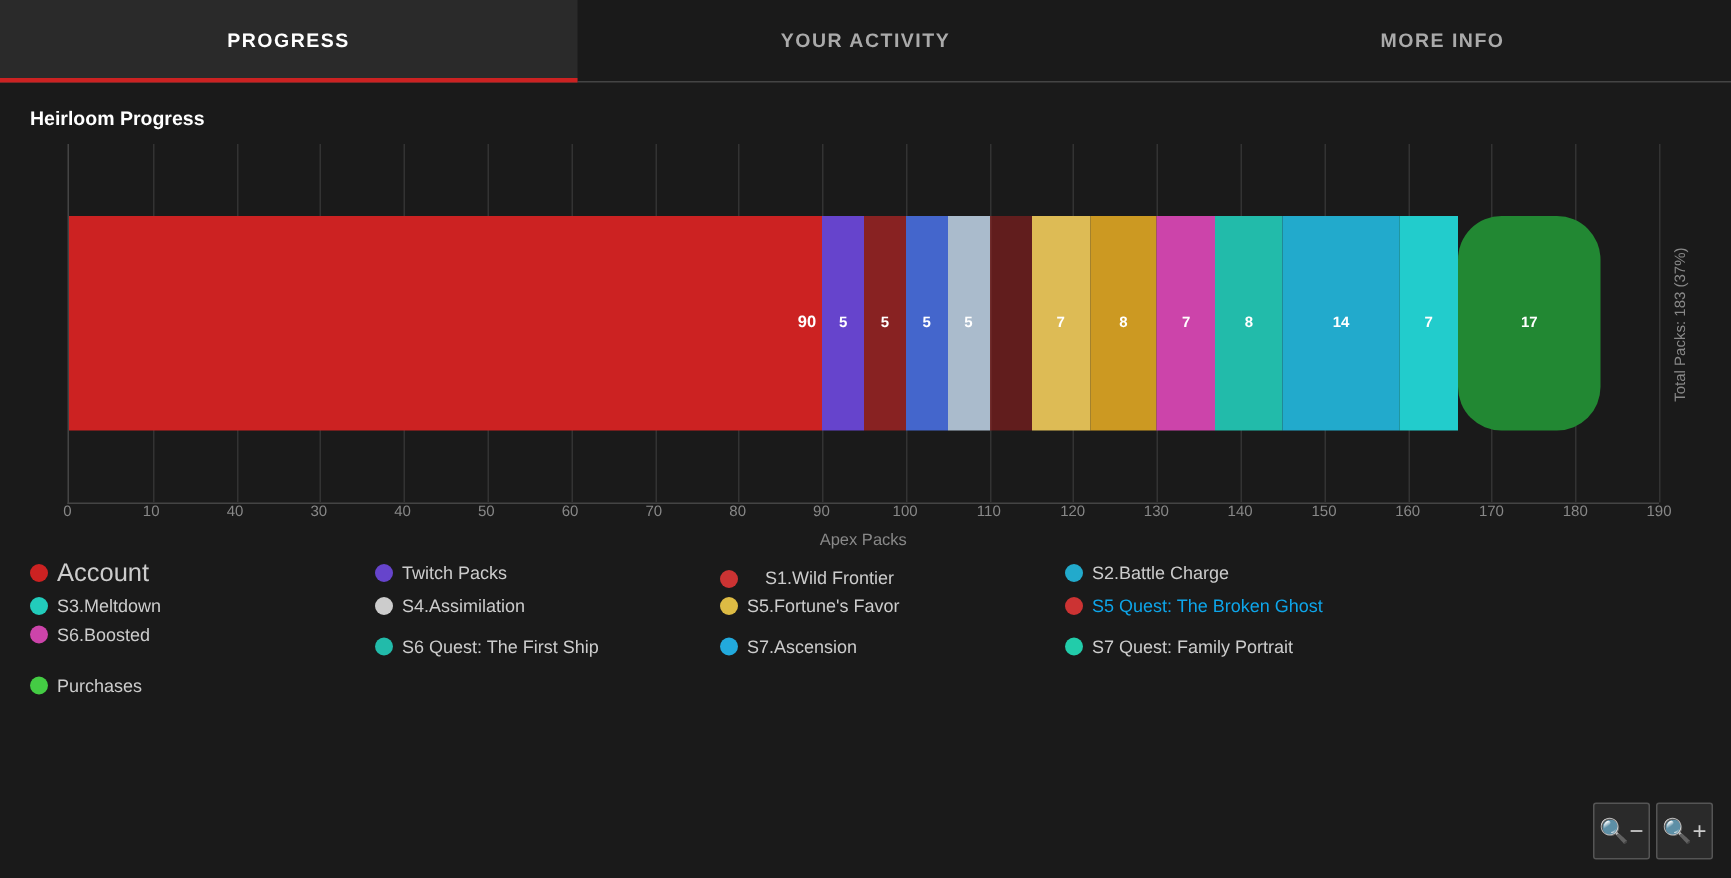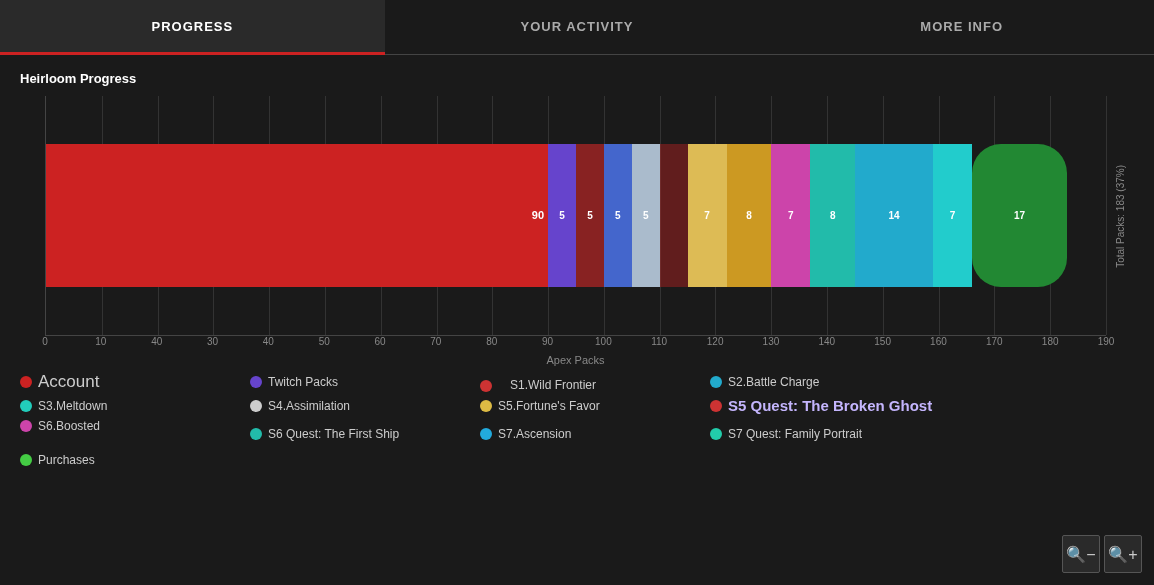--- a/index.html
+++ b/index.html
@@ -183,21 +183,21 @@
     <div style="display:flex;align-items:center;width:230px;margin-bottom:3px;">
       <div style="width:12px;height:12px;border-radius:50%;background:#cccccc;margin-right:6px;flex-shrink:0;"></div>
       <span style="color:#ccc;font-size:12px;">S4.Assimilation</span>
     </div>
     <div style="display:flex;align-items:center;width:230px;margin-bottom:3px;">
       <div style="width:12px;height:12px;border-radius:50%;background:#ddbb44;margin-right:6px;flex-shrink:0;"></div>
       <span style="color:#ccc;font-size:12px;">S5.Fortune's Favor</span>
     </div>
     <div style="display:flex;align-items:center;width:230px;margin-bottom:3px;">
       <div style="width:12px;height:12px;border-radius:50%;background:#cc3333;margin-right:6px;flex-shrink:0;"></div>
-      <span style="color:#c4b5fd;font-size:15px;font-weight:bold;">S5 Quest: The Broken Ghost</span>
+      <span style="color:#0ea5e9;font-size:12px;">S5 Quest: The Broken Ghost</span>
     </div>
     <div style="display:flex;align-items:center;width:230px;margin-bottom:18px;">
       <div style="width:12px;height:12px;border-radius:50%;background:#cc44aa;margin-right:6px;flex-shrink:0;"></div>
       <span style="color:#ccc;font-size:12px;">S6.Boosted</span>
     </div>
     <div style="display:flex;align-items:center;width:230px;margin-bottom:3px;">
       <div style="width:12px;height:12px;border-radius:50%;background:#22bbaa;margin-right:6px;flex-shrink:0;"></div>
       <span style="color:#ccc;font-size:12px;">S6 Quest: The First Ship</span>
     </div>
     <div style="display:flex;align-items:center;width:230px;margin-bottom:3px;">

